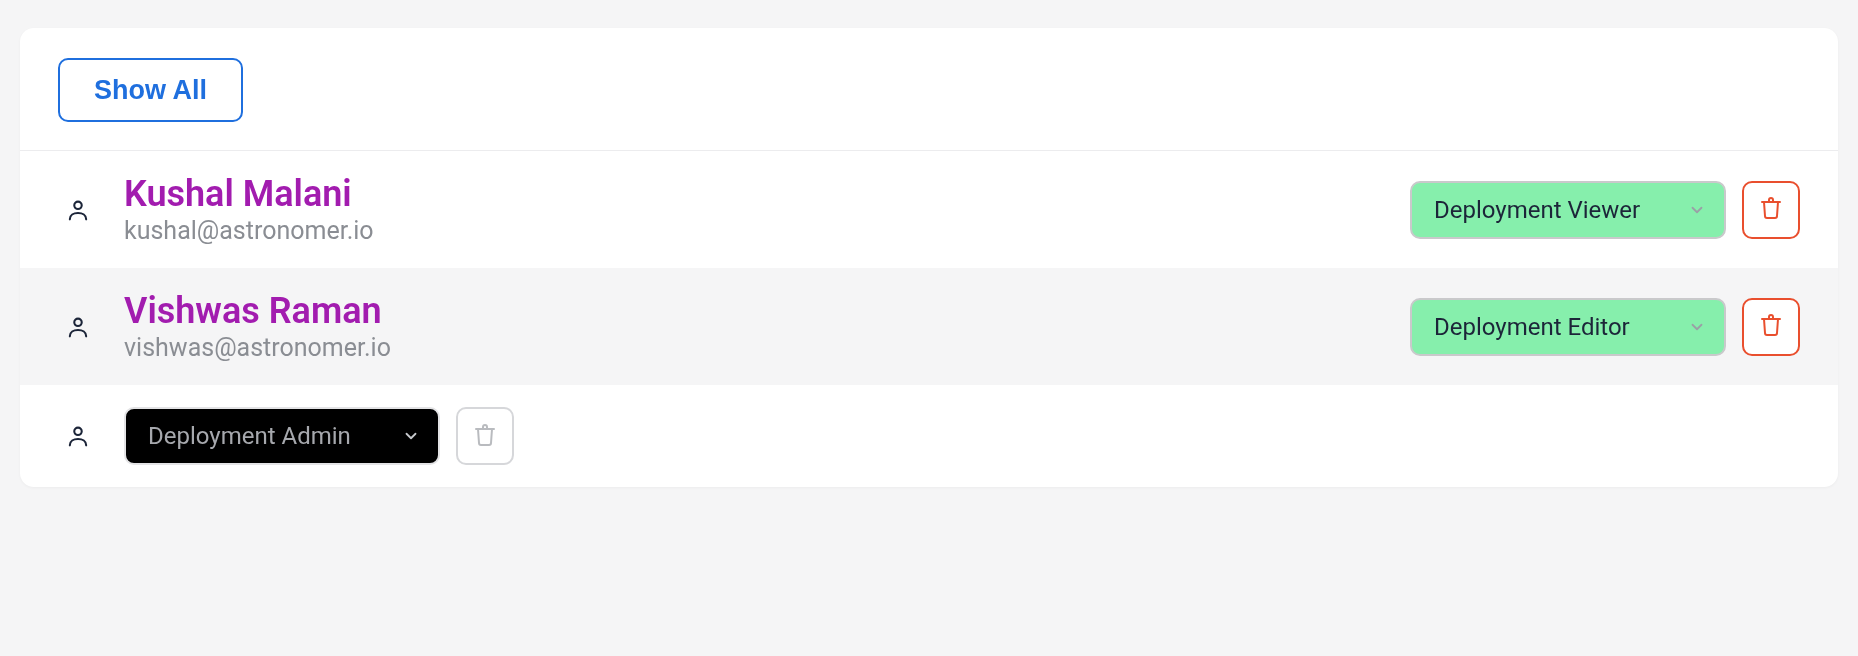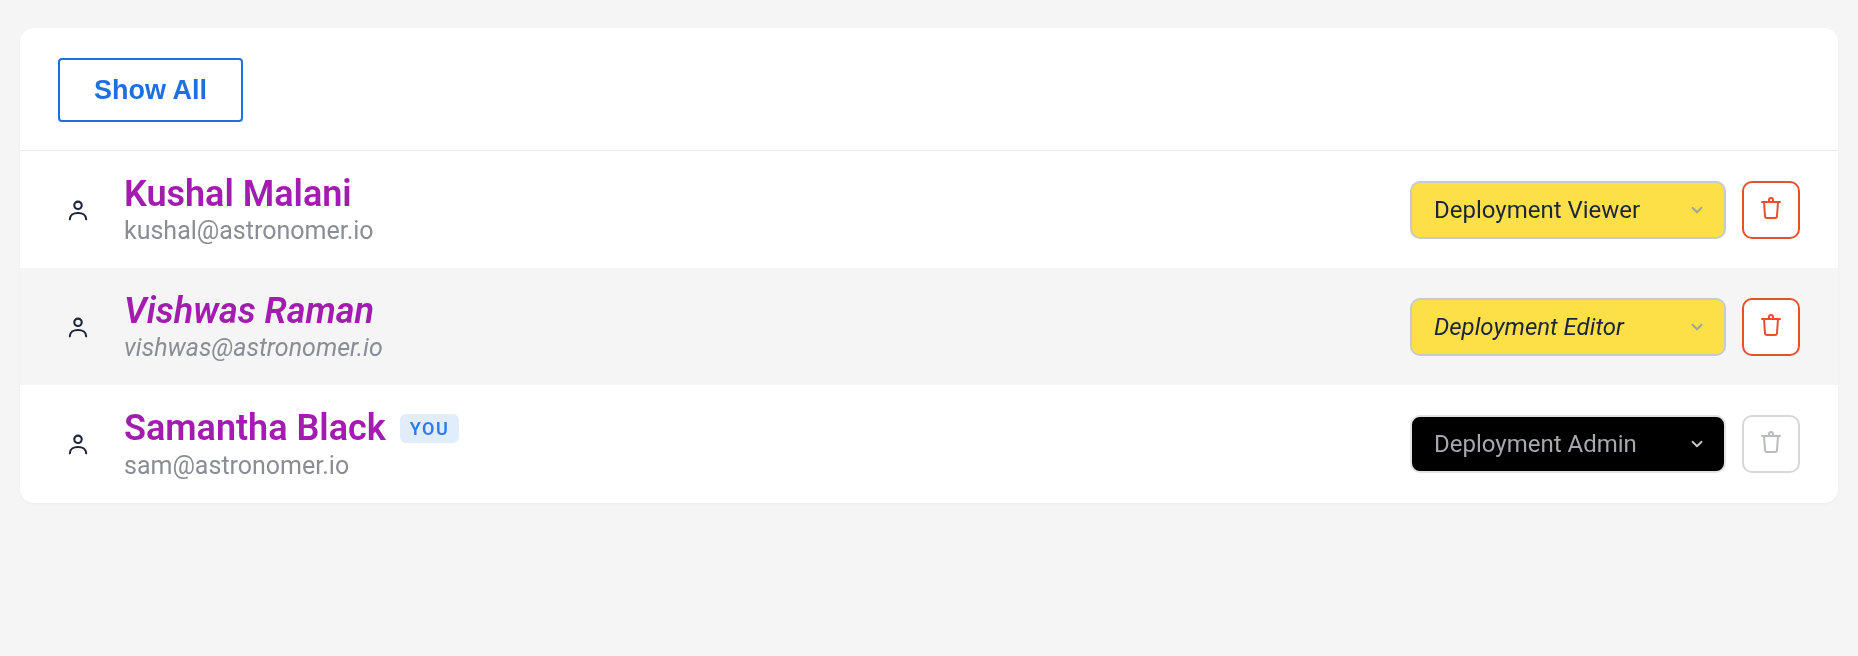--- a/index.html
+++ b/index.html
@@ -49,32 +49,31 @@
     color: #84878c;
   }
   .show-all-btn {
     height: 64px;
     padding: 0 34px;
     background: #ffffff;
     border: 2px solid #1f6fde;
     color: #1f6fde;
     font-size: 27px;
     font-weight: 600;
-    border-radius: 4px;
+    border-radius: 10px;
     cursor: pointer;
     white-space: nowrap;
   }
   .row {
     display: flex;
     align-items: center;
     padding: 22px 38px 22px 44px;
   }
   .row.alt {
     background: #f5f5f6;
-    font-style: italic;
   }
   .user-icon {
     color: #1c2539;
     margin-right: 32px;
     flex-shrink: 0;
     display: flex;
     align-items: center;
   }
   .info {
     flex: 1;
@@ -106,21 +105,21 @@
     border-radius: 6px;
   }
   .role-select {
     display: flex;
     align-items: center;
     justify-content: space-between;
     gap: 14px;
     height: 58px;
     min-width: 316px;
     padding: 0 18px 0 22px;
-    background: #fde047;
+    background: #86efac;
     border: 2px solid #c9c9cb;
     border-radius: 10px;
     font-size: 24px;
     color: #1c2539;
     cursor: pointer;
     margin-right: 16px;
   }
   .role-select.disabled {
     background: #000000;
     border: 2px solid #e3e3e5;
@@ -224,27 +223,20 @@
     </button>
   </div>
 
   <div class="row">
     <span class="user-icon">
       <svg width="28" height="28" viewBox="0 0 24 24" fill="none" stroke="currentColor" stroke-width="1.8" stroke-linecap="round" stroke-linejoin="round">
           <circle cx="12" cy="8" r="3.2"></circle>
           <path d="M5 20c0-3.4 3.1-5.4 7-5.4s7 2 7 5.4"></path>
         </svg>
     </span>
-    <div class="info">
-      <div class="name-line">
-        <span class="name">Samantha Black</span>
-        <span class="you-badge">YOU</span>
-      </div>
-      <div class="email">sam@astronomer.io</div>
-    </div>
     <div class="role-select disabled">
       <span>Deployment Admin</span>
       <span class="chevron">
         <svg width="18" height="18" viewBox="0 0 24 24" fill="none" stroke="currentColor" stroke-width="2.4" stroke-linecap="round" stroke-linejoin="round">
             <polyline points="6 9 12 15 18 9"></polyline>
           </svg>
       </span>
     </div>
     <button class="delete-btn disabled">
       <span>

